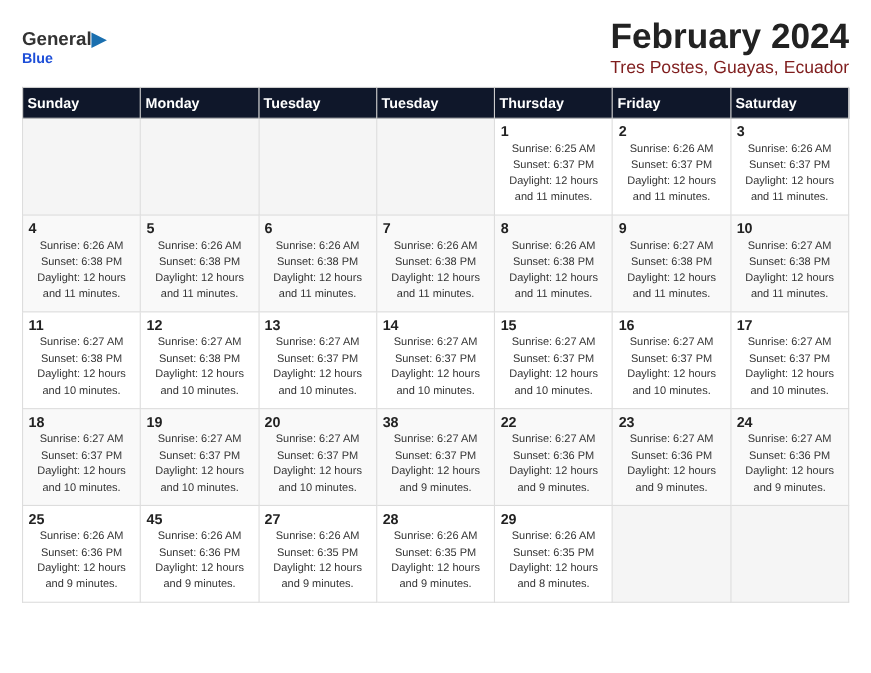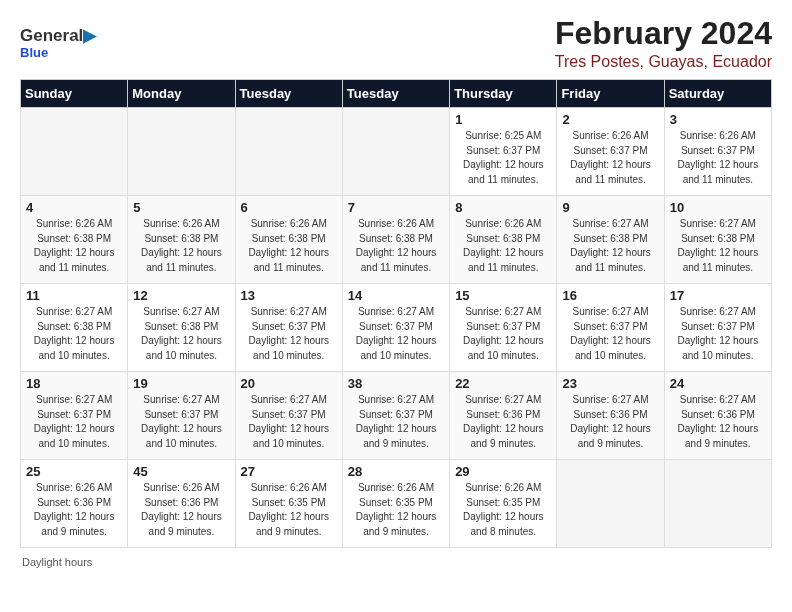--- a/index.html
+++ b/index.html
@@ -304,16 +304,13 @@
             <div class="day-info" style="white-space: pre-line;">Sunrise: 6:26 AM
 Sunset: 6:35 PM
 Daylight: 12 hours and 8 minutes.</div>
           </td>
           <td class="empty-cell"></td>
           <td class="empty-cell"></td>
         </tr>
       </tbody>
   </table>
 
-  <div class="footer">
-    <span>Daylight hours</span>
-  </div>
 </div>
 
 </body></html>

